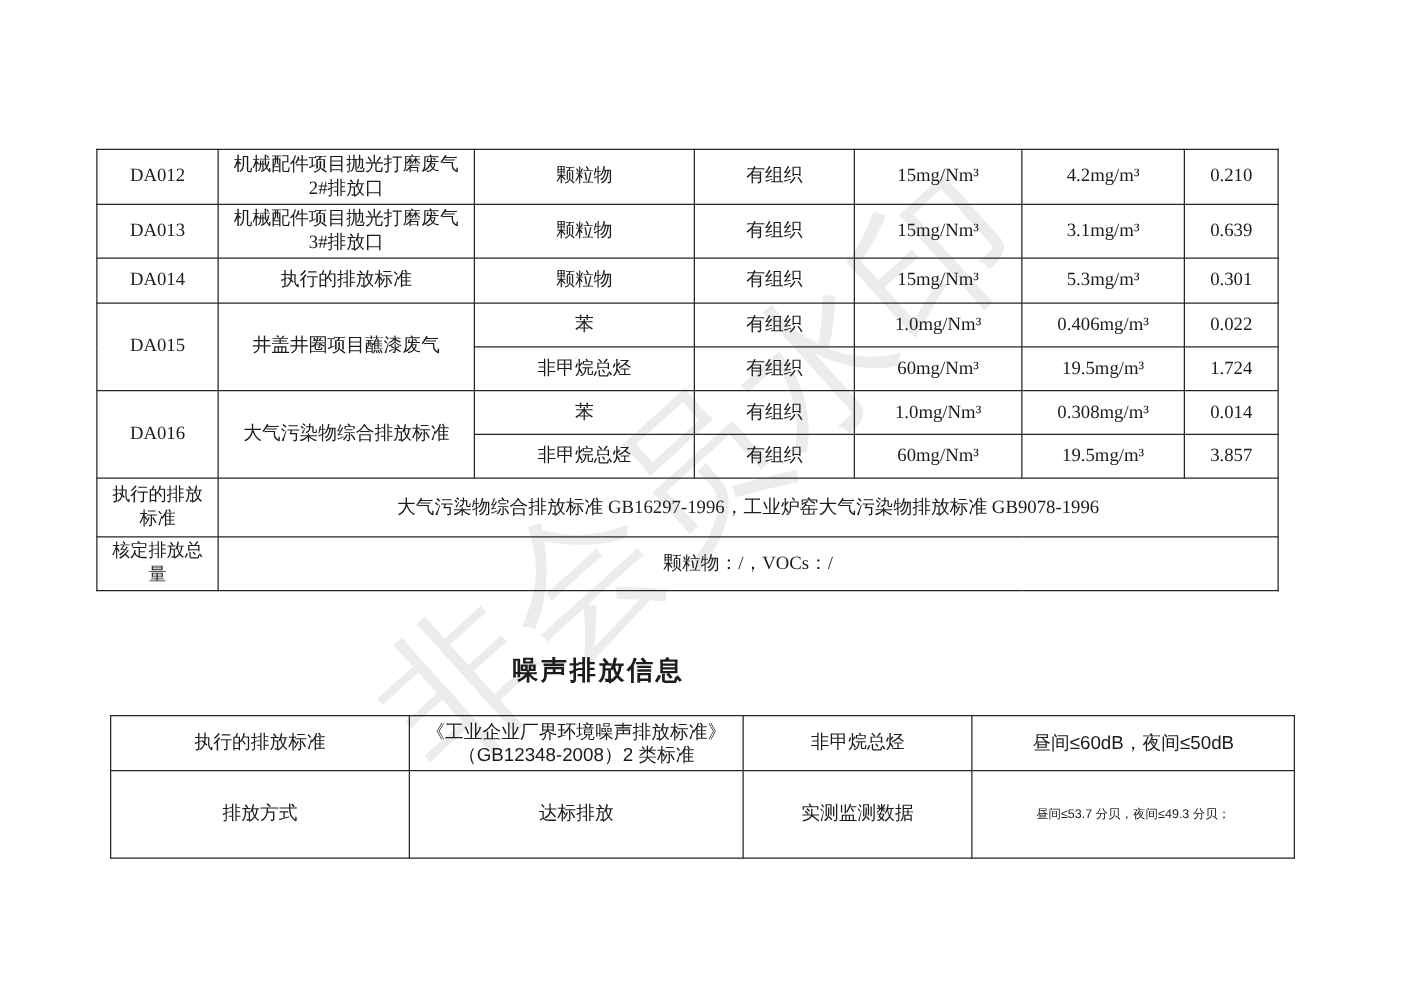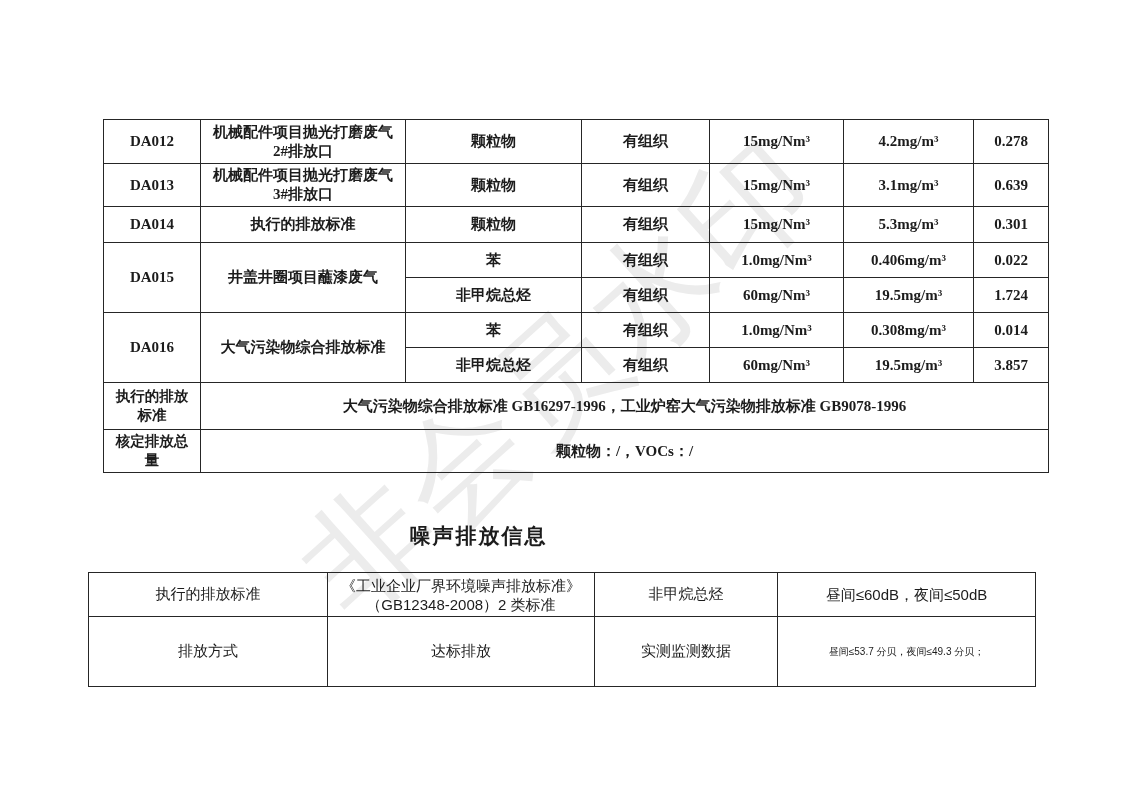--- a/index.html
+++ b/index.html
@@ -18,21 +18,21 @@
   }
   table.doc {
     position:absolute; border-collapse:collapse; table-layout:fixed;
     background:transparent; z-index:1;
   }
   table.doc td {
     border:1px solid #262626; text-align:center; vertical-align:middle;
     font-size:15px; line-height:19px; padding:2px 8px;
     overflow:hidden; word-break:break-all;
   }
-  #air-table { left:103px; top:119px; width:945px;font-weight:bold; }
+  #air-table { left:77px; top:119px; width:945px; }
   #air-table .h43 td { height:39px; }
   #air-table .h42 td { height:38px; }
   #air-table .h36 td { height:31px; }
   #air-table .h35 td { height:30px; }
   #air-table .h47 td { height:42px; }
   #air-table .h41 td { height:36px; }
   #air-table td.label-col { font-size:14.5px; padding:2px 10px; }
   .section-title {
     position:absolute; left:0; top:522px; width:957px;
     text-align:center; font-size:21px; font-weight:bold;
@@ -62,21 +62,21 @@
         <col style="width:75px">
     </colgroup>
     <tbody>
       <tr class="h43">
         <td>DA012</td>
         <td>机械配件项目抛光打磨废气 2#排放口</td>
         <td>颗粒物</td>
         <td>有组织</td>
         <td>15mg/Nm³</td>
         <td>4.2mg/m³</td>
-        <td>0.278</td>
+        <td>0.210</td>
       </tr>
       <tr class="h42">
         <td>DA013</td>
         <td>机械配件项目抛光打磨废气 3#排放口</td>
         <td>颗粒物</td>
         <td>有组织</td>
         <td>15mg/Nm³</td>
         <td>3.1mg/m³</td>
         <td>0.639</td>
       </tr>

